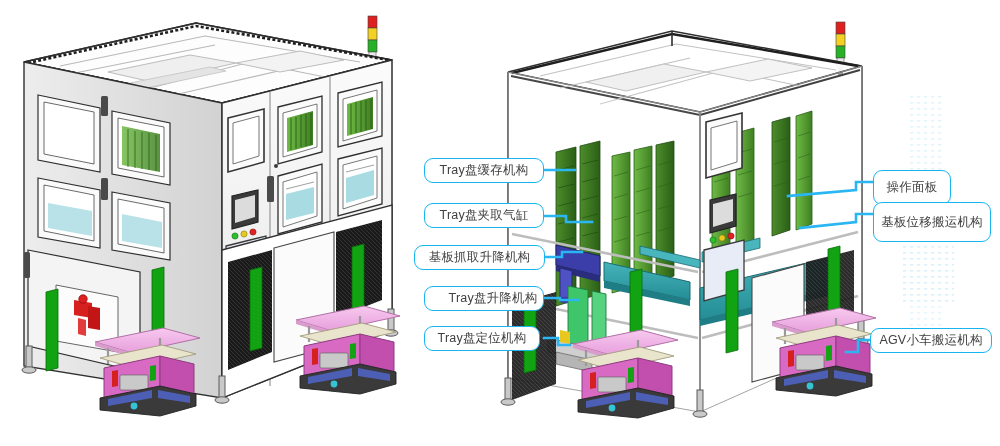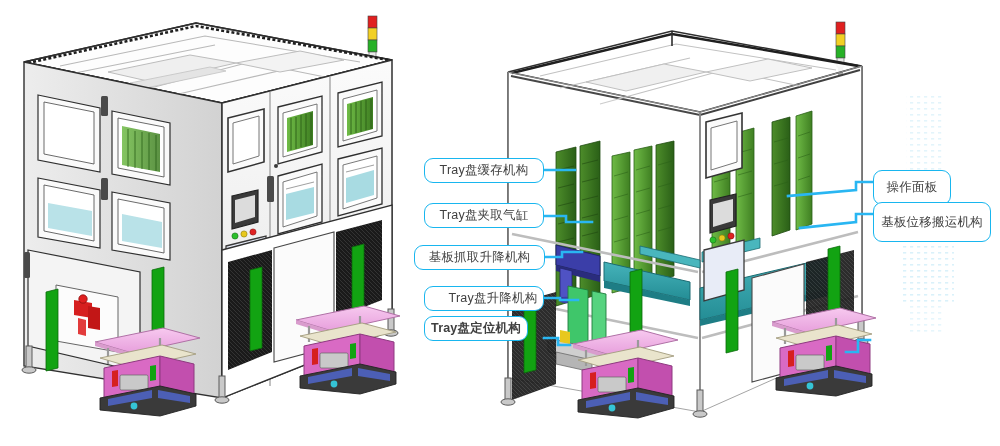--- a/index.html
+++ b/index.html
@@ -483,26 +483,29 @@
   </div>
 
   <div class="callout" style="left:414px;top:245px;width:131px;height:25px;">
     <span>基板抓取升降机构</span>
   </div>
 
   <div class="callout" style="left:424px;top:286px;width:120px;height:25px;padding-left:25px;">
     <span>Tray盘升降机构</span>
   </div>
 
-  <div class="callout" style="left:424px;top:316px;width:104px;height:25px;font-weight:bold;">
+  <div class="callout" style="left:424px;top:326px;width:116px;height:25px;">
     <span>Tray盘定位机构</span>
   </div>
 
   <div class="callout" style="left:873px;top:170px;width:78px;height:35px;">
     <span>操作面板</span>
   </div>
 
   <div class="callout" style="left:873px;top:202px;width:118px;height:40px;">
     <span>基板位移搬运机构</span>
   </div>
 
+  <div class="callout" style="left:870px;top:328px;width:122px;height:25px;">
+    <span>AGV小车搬运机构</span>
+  </div>
 
 </div>
 
 </body></html>

